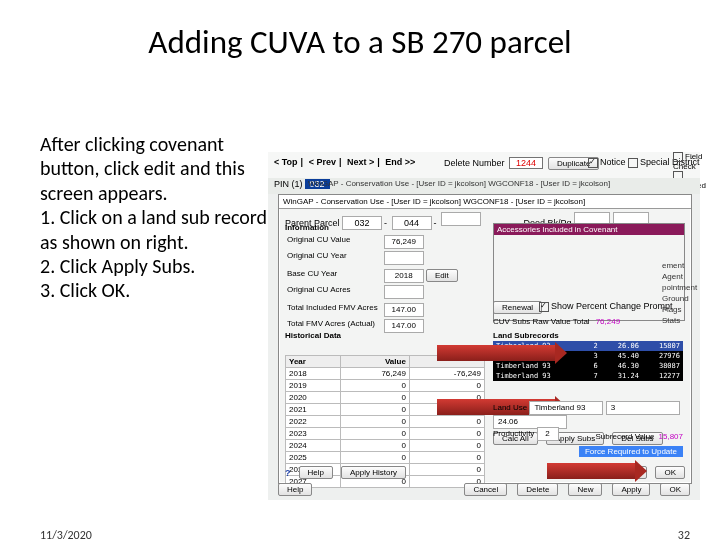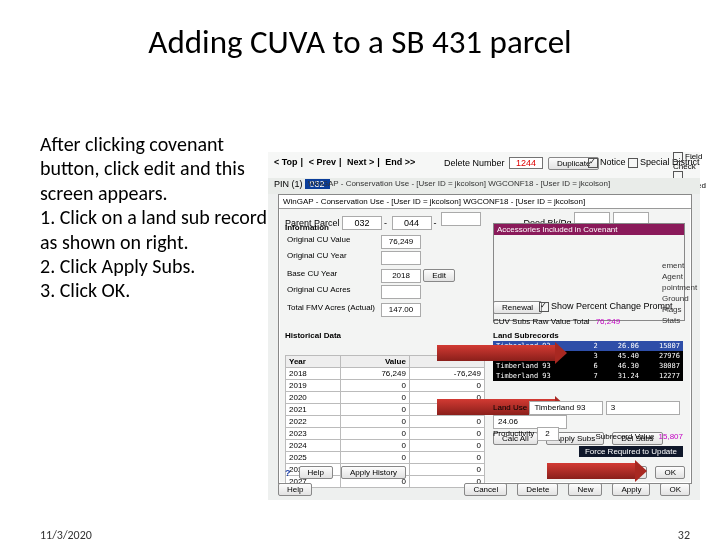--- a/index.html
+++ b/index.html
@@ -63,34 +63,34 @@
   .arrow::after{content:"";position:absolute;right:-10px;top:-3px;border-left:12px solid #a82821;border-top:11px solid transparent;border-bottom:11px solid transparent}
   .bottomrow{position:absolute;left:214px;bottom:36px;width:190px}
   .bottomrow .g{display:flex;gap:8px;margin-bottom:2px}
   .bottomrow .g .btn{flex:0 0 auto}
   .lu{position:absolute;left:214px;bottom:54px;font-size:8px}
   .lu .fld{min-width:64px;text-align:left}
   .prod{position:absolute;left:214px;bottom:42px;font-size:8px}
   .prod .fld{min-width:12px}
   .srv{position:absolute;right:8px;bottom:42px;font-size:8px}
   .srv .val{color:#c200c2;margin-left:4px}
-  .force{position:absolute;right:8px;bottom:26px;background:#0f172a;color:#fff;font-size:8px;padding:1px 6px}
+  .force{position:absolute;right:8px;bottom:26px;background:#3b82f6;color:#fff;font-size:8px;padding:1px 6px}
   .dlgbtns{position:absolute;left:6px;bottom:4px;display:flex;gap:8px;align-items:center}
   .dlgr{position:absolute;right:6px;bottom:4px;display:flex;gap:8px}
   
   .outerbtns{position:absolute;left:10px;bottom:4px;right:10px;display:flex;justify-content:space-between}
   .outerbtns .grp{display:flex;gap:10px}
   
   .stubcol{position:absolute;right:0;top:108px;font-size:8px;color:#333;line-height:11px;text-align:left;width:38px;overflow:hidden}
 </style>
 </head>
 <body>
 
 <div class="slide">
-  <div class="title">Adding CUVA to a SB 431 parcel</div>
+  <div class="title">Adding CUVA to a SB 270 parcel</div>
   <div class="body-text">
       <p style="white-space:pre-line">After clicking covenant button, click edit and this screen appears.
 1. Click on a land sub record as shown on right.
 2. Click Apply Subs.
 3. Click OK.</p>
     </div>
   <div class="footer-date">11/3/2020</div>
   <div class="footer-page">32</div>
 
   <div class="shot">
@@ -148,20 +148,24 @@
               </tr>
           <tr>
                 <td>Base CU Year</td>
                 <td><span class="fld">2018</span> <span class="btn">Edit</span></td>
               </tr>
           <tr>
                 <td>Original CU Acres</td>
                 <td><span class="fld"></span></td>
               </tr>
           <tr>
+                <td>Total Included FMV Acres</td>
+                <td><span class="fld">147.00</span></td>
+              </tr>
+          <tr>
                 <td>Total FMV Acres (Actual)</td>
                 <td><span class="fld">147.00</span></td>
               </tr>
         </tbody>
           </table>
       </div>
 
       <span class="renew btn">Renewal</span>
       <span class="chk"><span class="ck on"></span><span>Show Percent Change Prompt</span></span>
       <div class="cuvtot"><span>CUV Subs Raw Value Total</span><span class="val">76,249</span></div>

